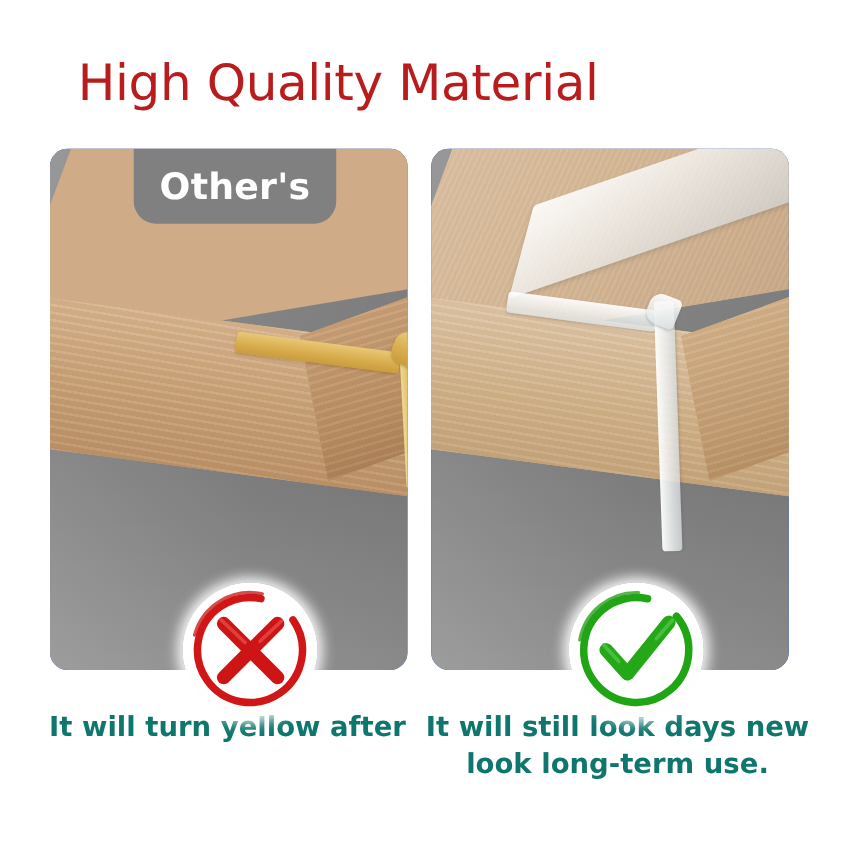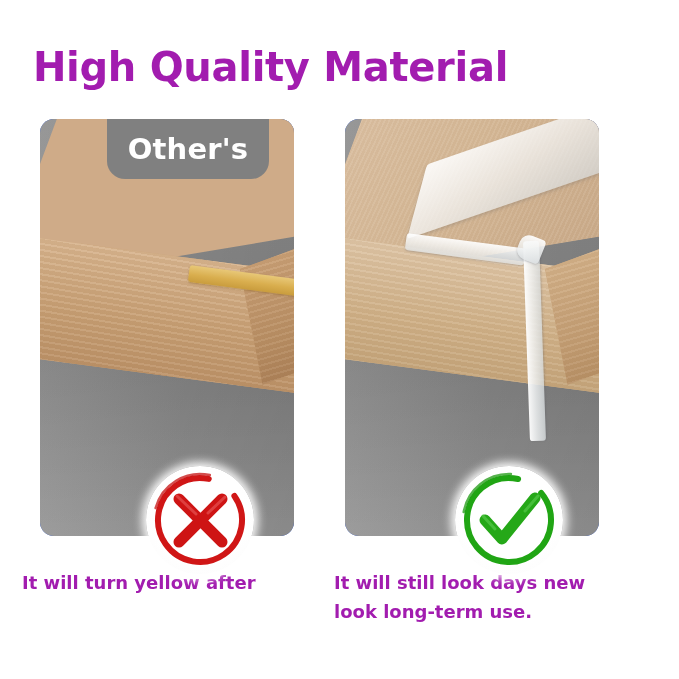--- a/index.html
+++ b/index.html
@@ -22,31 +22,31 @@
   }
 
   
   .title {
     position: absolute;
     left: 0;
     top: 44px;
     width: 541px;
     text-align: center;
     font-size: 40px;
-    font-weight: 700;
+    font-weight: 400;
     letter-spacing: -0.3px;
-    color: #a21caf;
+    color: #b91c1c;
     font-family: "DejaVu Sans", "Liberation Sans", sans-serif;
   }
 
   
   .panel {
     position: absolute;
     top: 119px;
-    width: 254px;
+    width: 286px;
     height: 417px;
     border-radius: 14px;
     overflow: hidden;
     background: #1d4ed8;
   }
   .panel-left  { left: 40px; }
   .panel-right { left: 345px; }
 
   
   .wall {
@@ -224,25 +224,25 @@
     background: radial-gradient(circle at 50% 45%, #ffffff 58%, #fdfdfd 78%, #f4f4f4 100%);
     box-shadow: 0 0 10px 4px rgba(255,255,255,0.95);
   }
   .verdict svg { position: absolute; inset: 0; }
 
   
   .caption {
     position: absolute;
     top: 568px;
     width: 320px;
-    text-align: left;
-    font-size: 18px;
+    text-align: center;
+    font-size: 22px;
     font-weight: 700;
     line-height: 29px;
-    color: #a21caf;
+    color: #0f766e;
     font-family: "DejaVu Sans", "Liberation Sans", sans-serif;
   }
   .caption-left  { left: 22px; }
   .caption-right { left: 334px; }
 </style>
 </head>
 <body>
 
 <div id="stage">
 

